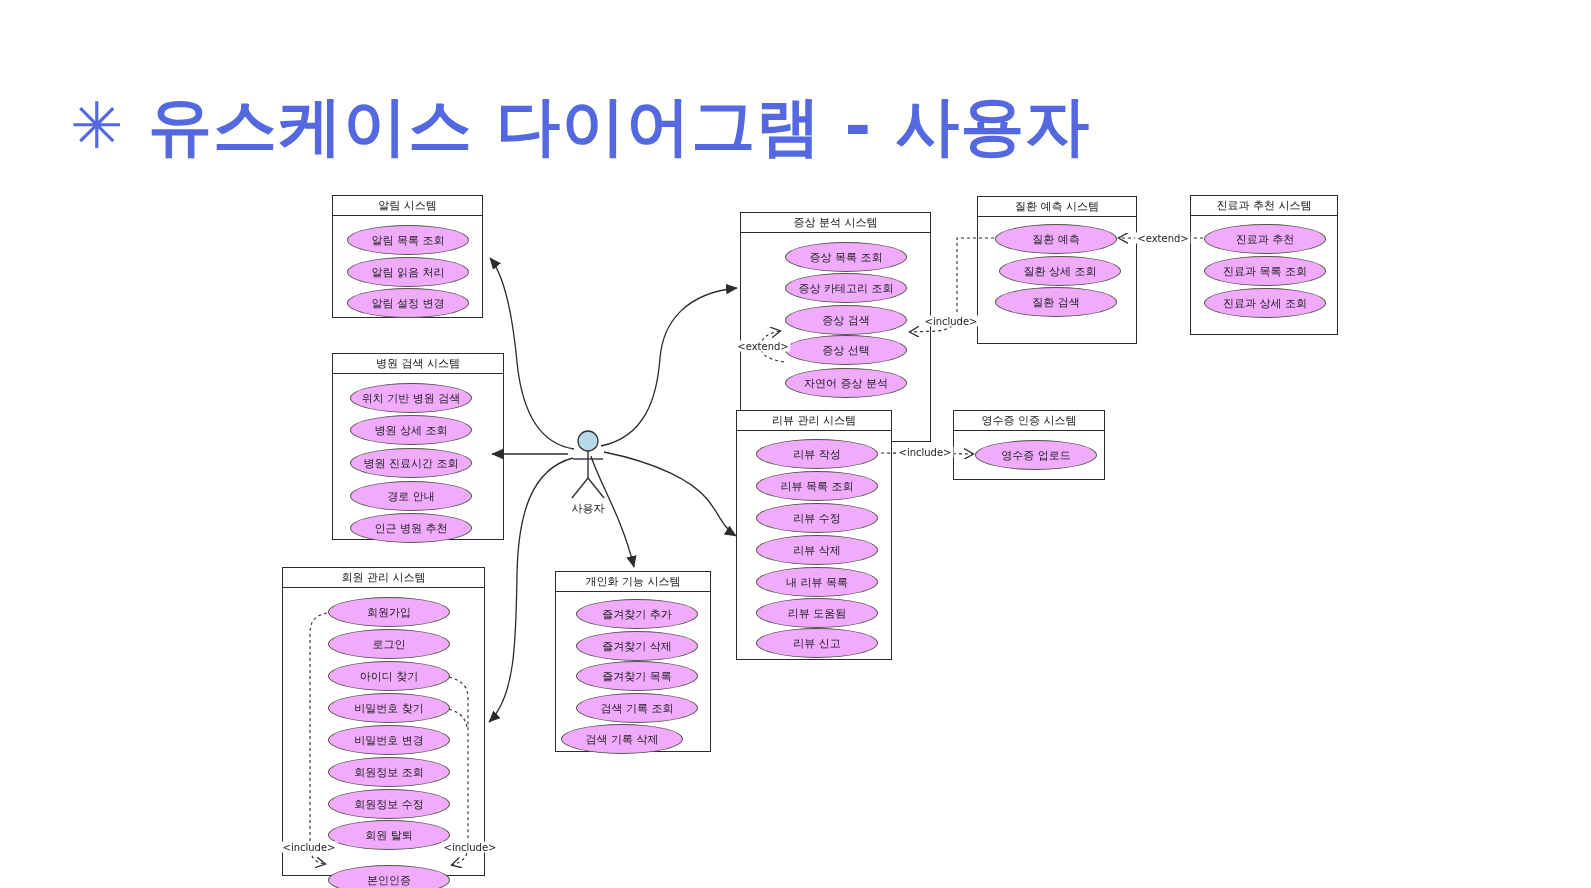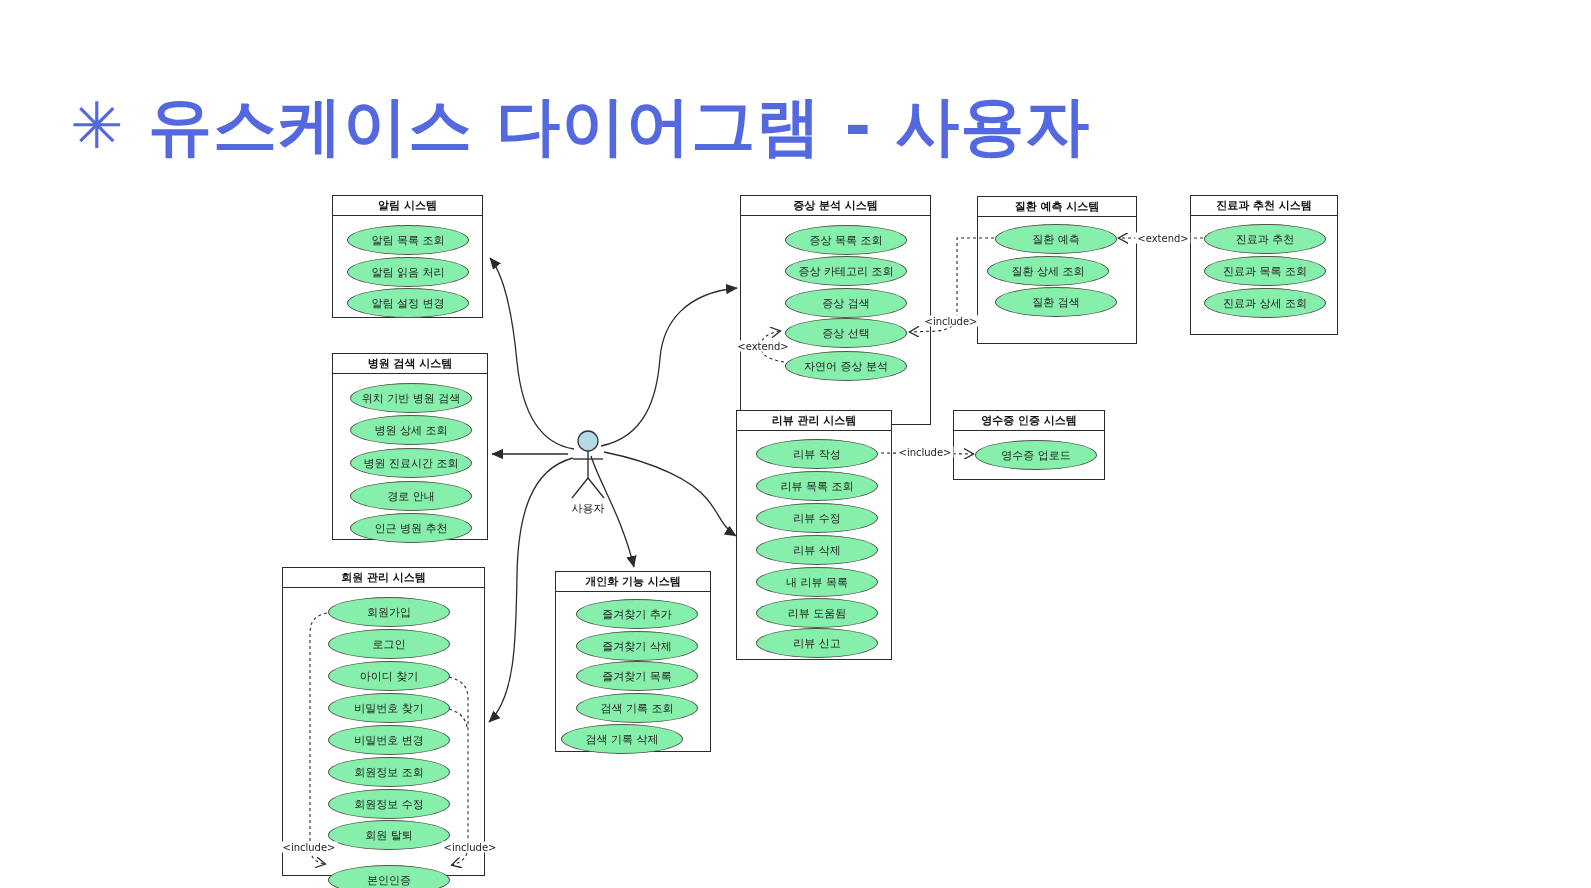--- a/index.html
+++ b/index.html
@@ -9,25 +9,25 @@
   }
   .slide-title{
     position:absolute;left:70px;top:84px;height:84px;line-height:84px;
     font-size:64px;font-weight:800;letter-spacing:1px;color:#5468e0;white-space:nowrap;
   }
   .sysbox{
     position:absolute;border:1.4px solid #2b2b2b;background:#ffffff;box-sizing:border-box;z-index:1;
   }
   .systitle{
     height:19px;line-height:19px;border-bottom:1.4px solid #2b2b2b;
-    text-align:center;font-size:11px;font-weight:bold;color:#111;background:#fff;
+    text-align:center;font-size:11px;font-weight:normal;color:#111;background:#fff;
   }
   .uc{
     position:absolute;width:122px;height:30px;box-sizing:border-box;
-    border:1.3px solid #54544a;background:#86efac;border-radius:50%;
+    border:1.3px solid #54544a;background:#f0abfc;border-radius:50%;
     display:flex;align-items:center;justify-content:center;
     font-size:11px;color:#1c1c1c;white-space:nowrap;z-index:2;
   }
   svg.lines{position:absolute;left:0;top:0;z-index:3;pointer-events:none;}
   .rel-label{
     position:absolute;transform:translate(-50%,-50%);z-index:4;
     font-size:10px;color:#222;background:#ffffff;padding:0 2px;white-space:nowrap;
   }
   .actor-label{
     position:absolute;transform:translate(-50%,-50%);z-index:4;
@@ -39,21 +39,21 @@
 
 <div class="slide-title">✳ 유스케이스 다이어그램 - 사용자</div>
 
 <div class="sysbox" style="left:332px;top:195px;width:151px;height:123px">
   <div class="systitle">알림 시스템</div>
   <div class="uc" style="left:14px;top:29px">알림 목록 조회</div>
   <div class="uc" style="left:14px;top:61px">알림 읽음 처리</div>
   <div class="uc" style="left:14px;top:92px">알림 설정 변경</div>
 </div>
 
-<div class="sysbox" style="left:332px;top:353px;width:156px;height:187px">
+<div class="sysbox" style="left:332px;top:353px;width:172px;height:187px">
   <div class="systitle">병원 검색 시스템</div>
   <div class="uc" style="left:17px;top:29px">위치 기반 병원 검색</div>
   <div class="uc" style="left:17px;top:61px">병원 상세 조회</div>
   <div class="uc" style="left:17px;top:94px">병원 진료시간 조회</div>
   <div class="uc" style="left:17px;top:127px">경로 안내</div>
   <div class="uc" style="left:17px;top:159px">인근 병원 추천</div>
 </div>
 
 <div class="sysbox" style="left:282px;top:567px;width:203px;height:309px">
   <div class="systitle">회원 관리 시스템</div>
@@ -61,33 +61,33 @@
   <div class="uc" style="left:45px;top:61px">로그인</div>
   <div class="uc" style="left:45px;top:93px">아이디 찾기</div>
   <div class="uc" style="left:45px;top:125px">비밀번호 찾기</div>
   <div class="uc" style="left:45px;top:157px">비밀번호 변경</div>
   <div class="uc" style="left:45px;top:189px">회원정보 조회</div>
   <div class="uc" style="left:45px;top:221px">회원정보 수정</div>
   <div class="uc" style="left:45px;top:252px">회원 탈퇴</div>
   <div class="uc" style="left:45px;top:297px">본인인증</div>
 </div>
 
-<div class="sysbox" style="left:740px;top:195px;width:191px;height:230px">
+<div class="sysbox" style="left:740px;top:212px;width:191px;height:230px">
   <div class="systitle">증상 분석 시스템</div>
   <div class="uc" style="left:44px;top:29px">증상 목록 조회</div>
   <div class="uc" style="left:44px;top:60px">증상 카테고리 조회</div>
   <div class="uc" style="left:44px;top:92px">증상 검색</div>
   <div class="uc" style="left:44px;top:122px">증상 선택</div>
   <div class="uc" style="left:44px;top:155px">자연어 증상 분석</div>
 </div>
 
 <div class="sysbox" style="left:977px;top:196px;width:160px;height:148px">
   <div class="systitle">질환 예측 시스템</div>
   <div class="uc" style="left:17px;top:27px">질환 예측</div>
-  <div class="uc" style="left:9px;top:59px">질환 상세 조회</div>
+  <div class="uc" style="left:21px;top:59px">질환 상세 조회</div>
   <div class="uc" style="left:17px;top:90px">질환 검색</div>
 </div>
 
 <div class="sysbox" style="left:1190px;top:195px;width:148px;height:140px">
   <div class="systitle">진료과 추천 시스템</div>
   <div class="uc" style="left:13px;top:28px">진료과 추천</div>
   <div class="uc" style="left:13px;top:60px">진료과 목록 조회</div>
   <div class="uc" style="left:13px;top:92px">진료과 상세 조회</div>
 </div>
 

